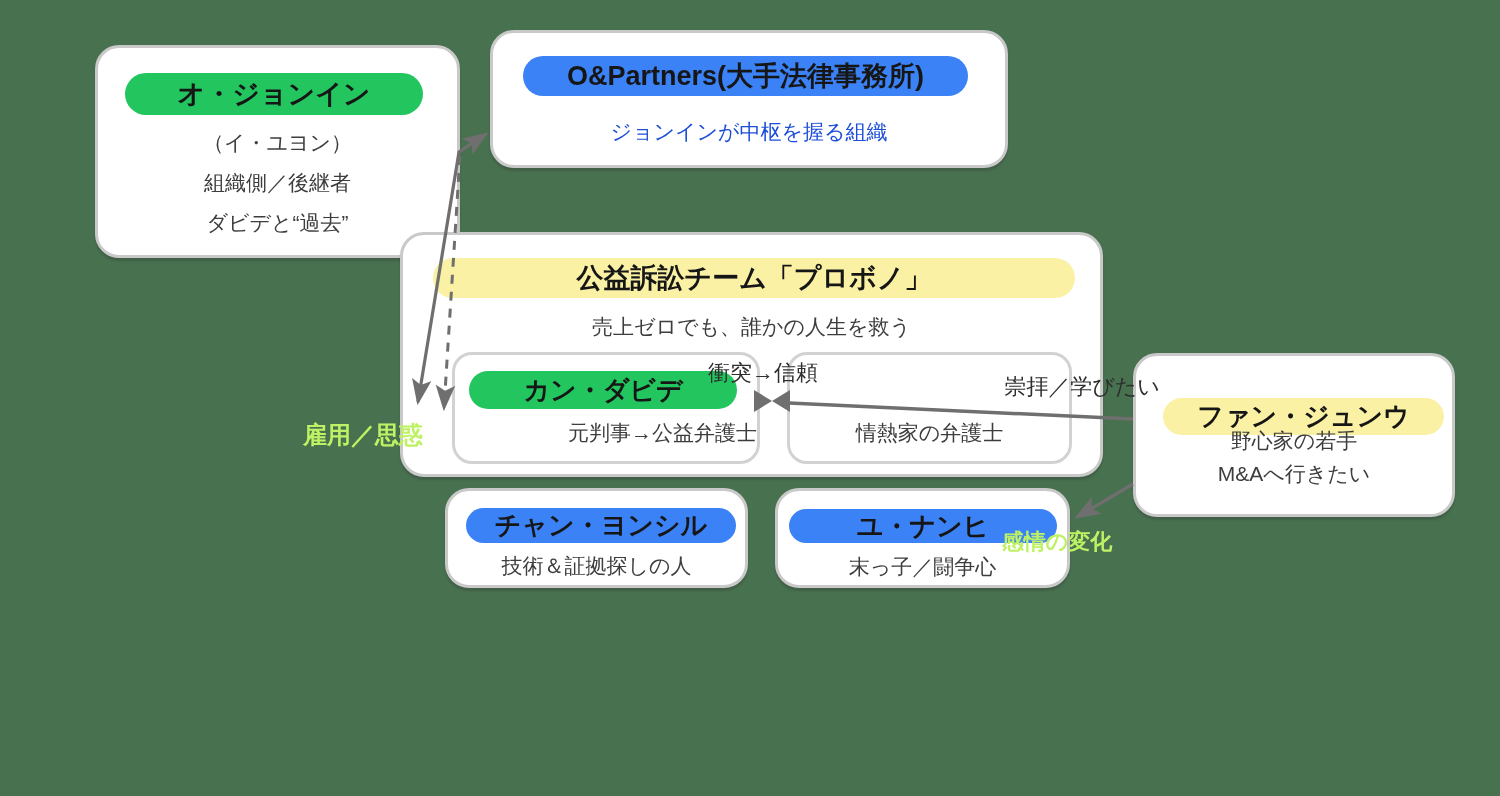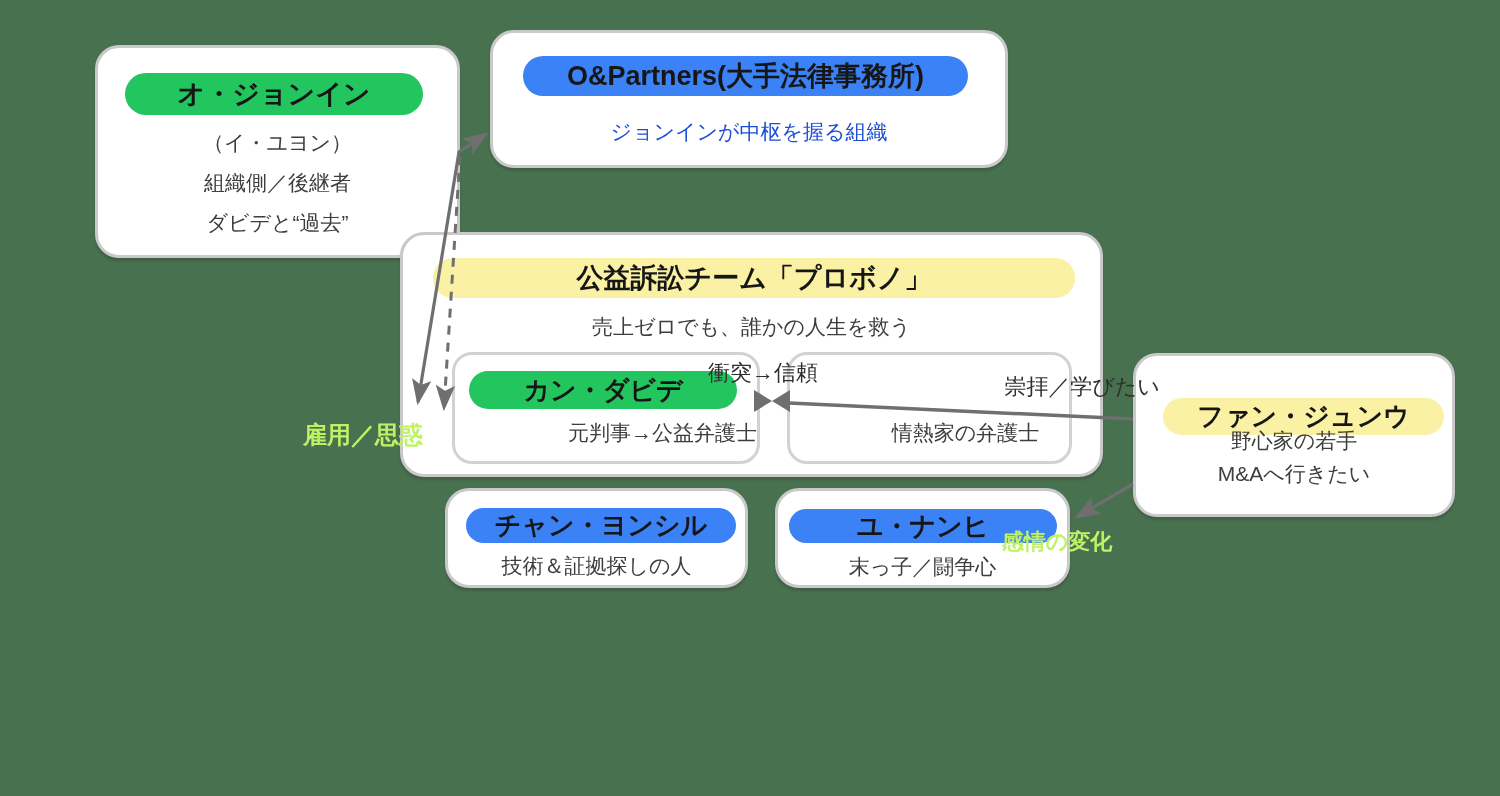--- a/index.html
+++ b/index.html
@@ -69,21 +69,21 @@
     <div class="pill yellow t27" style="left:30px;top:23px;width:642px;height:40px;">公益訴訟チーム「プロボノ」</div>
     <div class="sub" style="top:78px;">売上ゼロでも、誰かの人生を救う</div>
   </div>
 
   <div class="card inner" style="left:452px;top:352px;width:308px;height:112px;">
     <div class="pill pink t26" style="left:14px;top:16px;width:268px;height:38px;">カン・ダビデ</div>
     <div class="sub" style="top:64px;text-align:right;">元判事→公益弁護士</div>
   </div>
 
   <div class="card inner" style="left:787px;top:352px;width:285px;height:112px;">
-    <div class="sub" style="top:64px;padding-left:36px;">情熱家の弁護士</div>
+    <div class="sub" style="top:64px;">情熱家の弁護士</div>
   </div>
 
   <div class="card" style="left:1133px;top:353px;width:322px;height:164px;">
     <div class="pill yellow t26" style="left:27px;top:42px;width:281px;height:37px;">ファン・ジュンウ</div>
     <div class="sub" style="top:71px;">野心家の若手</div>
     <div class="sub" style="top:104px;">M&amp;Aへ行きたい</div>
   </div>
 
   <div class="card" style="left:445px;top:488px;width:303px;height:100px;">
     <div class="pill blue t26" style="left:18px;top:17px;width:270px;height:35px;">チャン・ヨンシル</div>

